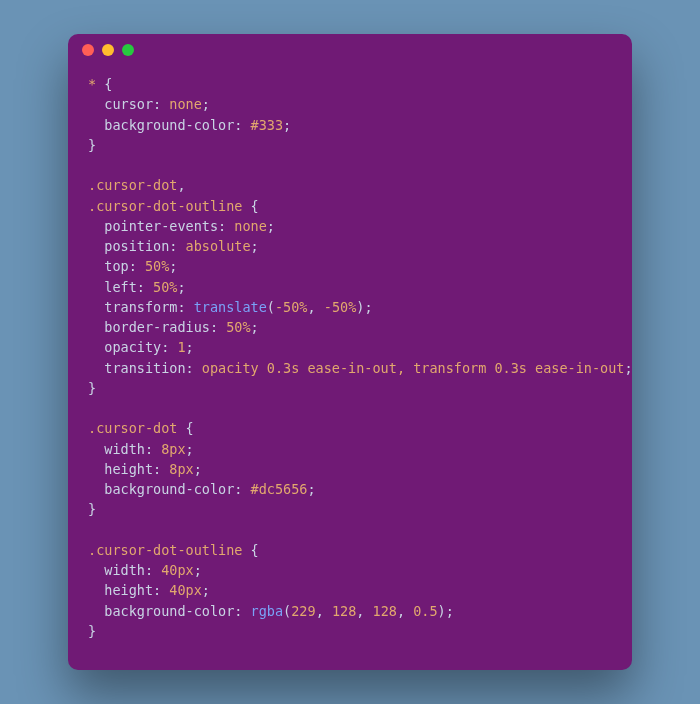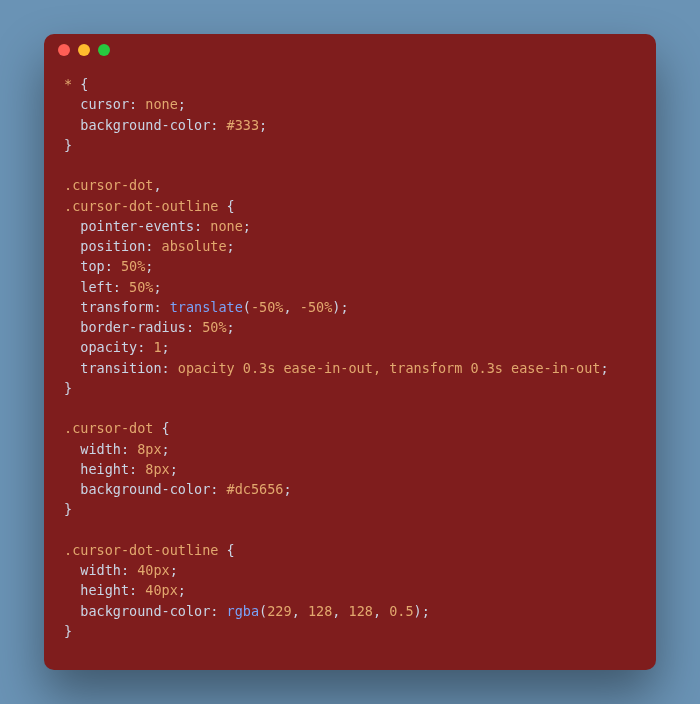--- a/index.html
+++ b/index.html
@@ -8,23 +8,23 @@
     width: 700px;
     height: 704px;
     display: flex;
     align-items: center;
     justify-content: center;
     font-family: ui-monospace, 'SF Mono', Menlo, Consolas, monospace;
     font-size: 13.5px;
     line-height: 1.5;
   }
   .window {
-    width: 612px;
+    width: 564px;
     height: 636px;
-    background: #7f1d1d;
+    background: #701a75;
     border-radius: 10px;
     box-shadow: 0 25px 50px rgba(0,0,0,0.4);
     overflow: hidden;
   }
   .titlebar {
     height: 32px;
     display: flex;
     align-items: center;
     padding-left: 14px;
     gap: 8px;

